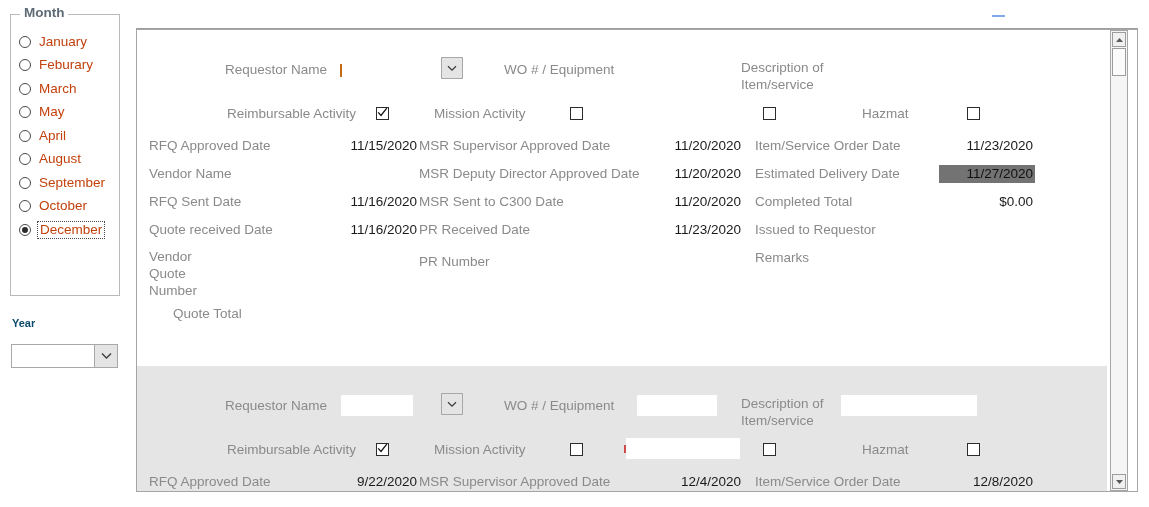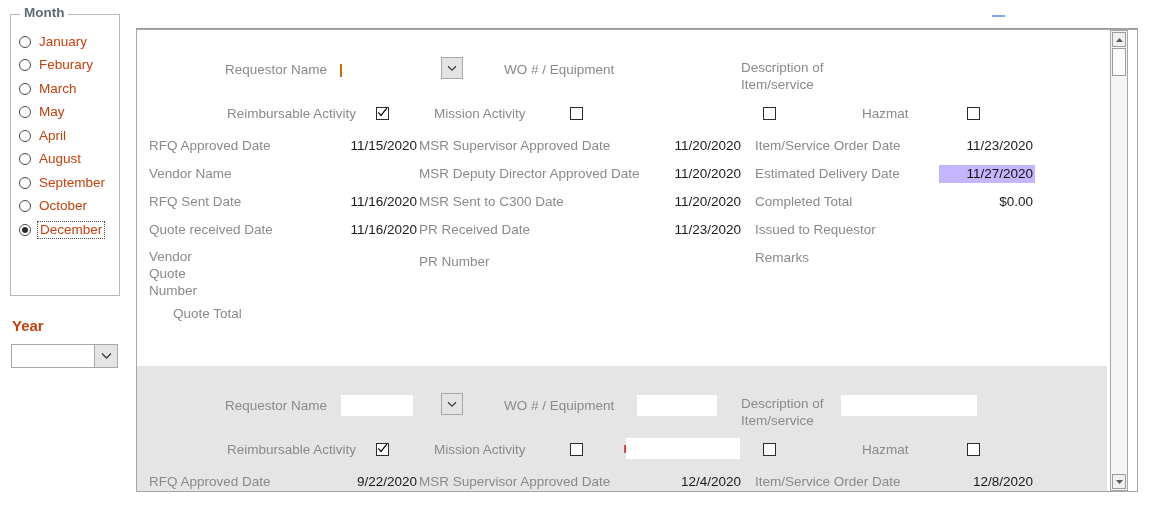--- a/index.html
+++ b/index.html
@@ -56,21 +56,21 @@
     padding:0 2px;
   }
   .radio-row.selected .radio-label{
     border:1px dotted #4a4a4a;
     padding:0 2px;
   }
 
   
   #year-label{
     left:12px;top:317px;
-    font-weight:bold;color:#c2410c;font-size:15px;
+    font-weight:bold;color:#0c4a6e;font-size:11px;
   }
   #year-combo{
     left:11px;top:344px;width:107px;height:24px;
     border:1px solid #a8a8a8;background:#ffffff;
     box-sizing:border-box;
     display:flex;justify-content:flex-end;align-items:stretch;
   }
   #year-combo .combo-btn{
     width:22px;background:#e4e4e4;border-left:1px solid #a8a8a8;
     display:flex;align-items:center;justify-content:center;
@@ -99,21 +99,21 @@
   #panel-gutter{
     position:absolute;right:0;top:0;width:30px;height:461px;
     background:#ffffff;
   }
 
   .fld{position:absolute;white-space:nowrap;}
   .lab{color:#8a8a8a;}
   .lab2{color:#8a8a8a;line-height:17px;white-space:normal;}
   .val{color:#1b1b1b;text-align:right;}
   .val-red{
-    color:#111111;background:#c4b5fd;
+    color:#111111;background:#737373;
     text-align:right;padding:1px 2px 2px 2px;
   }
   .cbx{
     width:13px;height:13px;border:1.4px solid #2c2c2c;
     background:#ffffff;box-sizing:border-box;
     position:absolute;
   }
   .cbx svg{display:block;margin:-1px 0 0 0;}
   .inbox{
     position:absolute;background:#ffffff;

